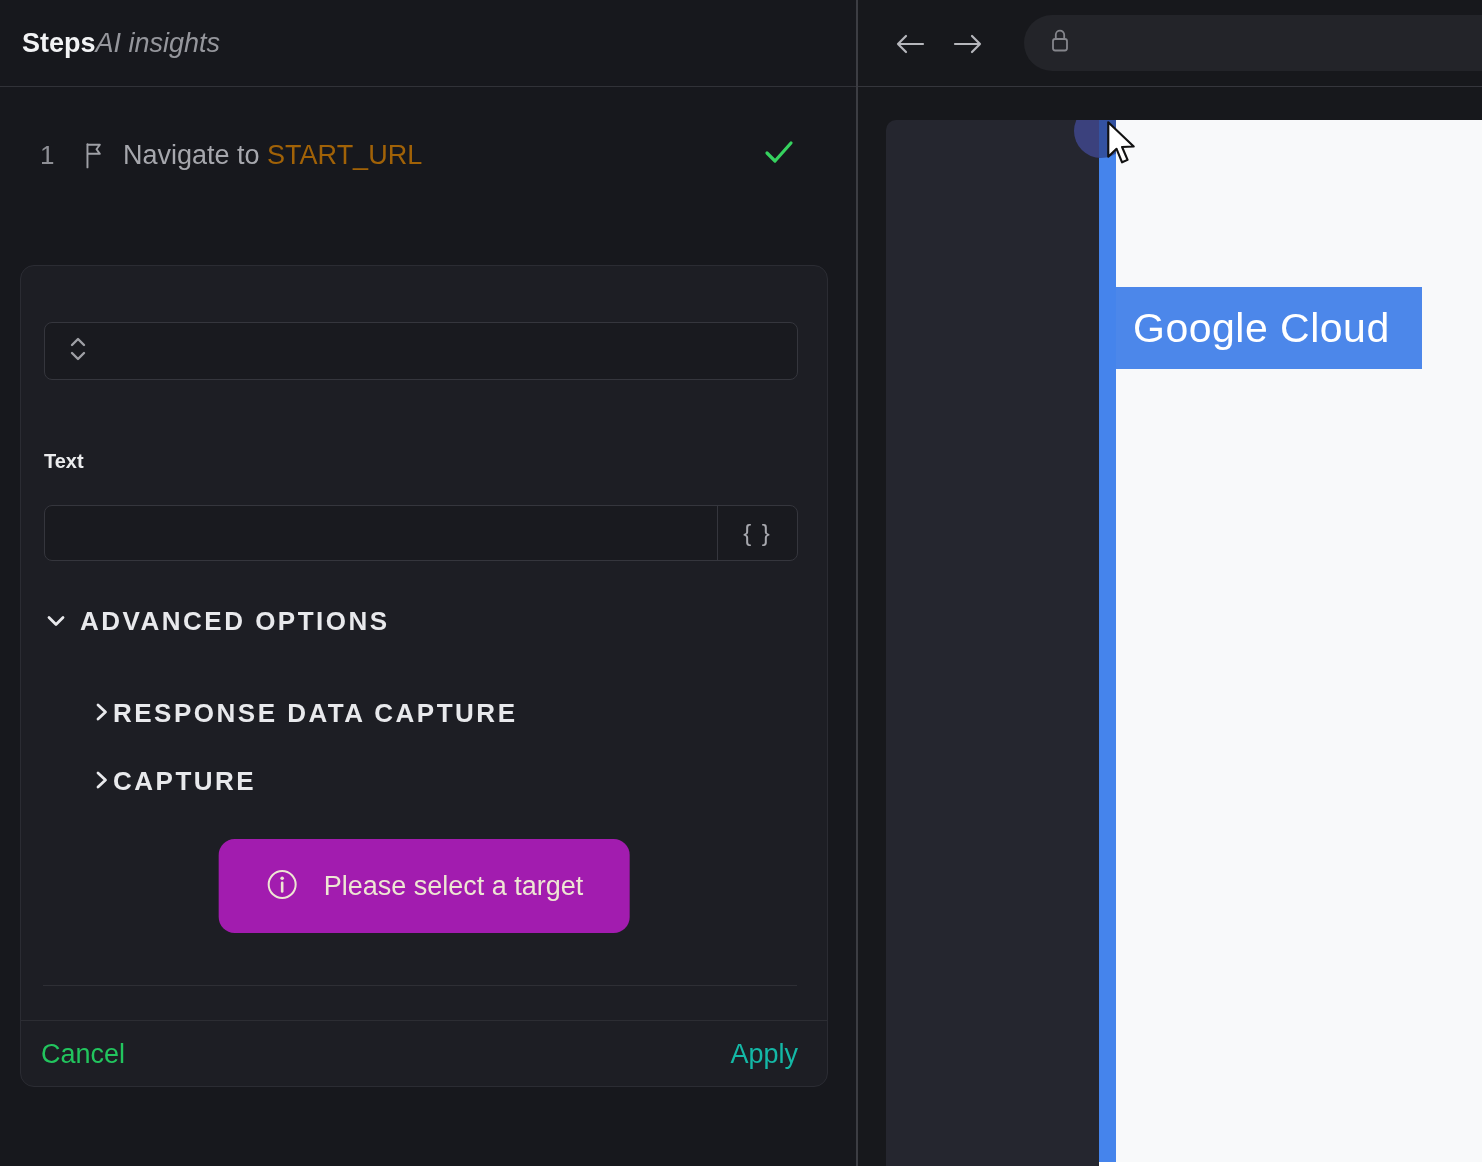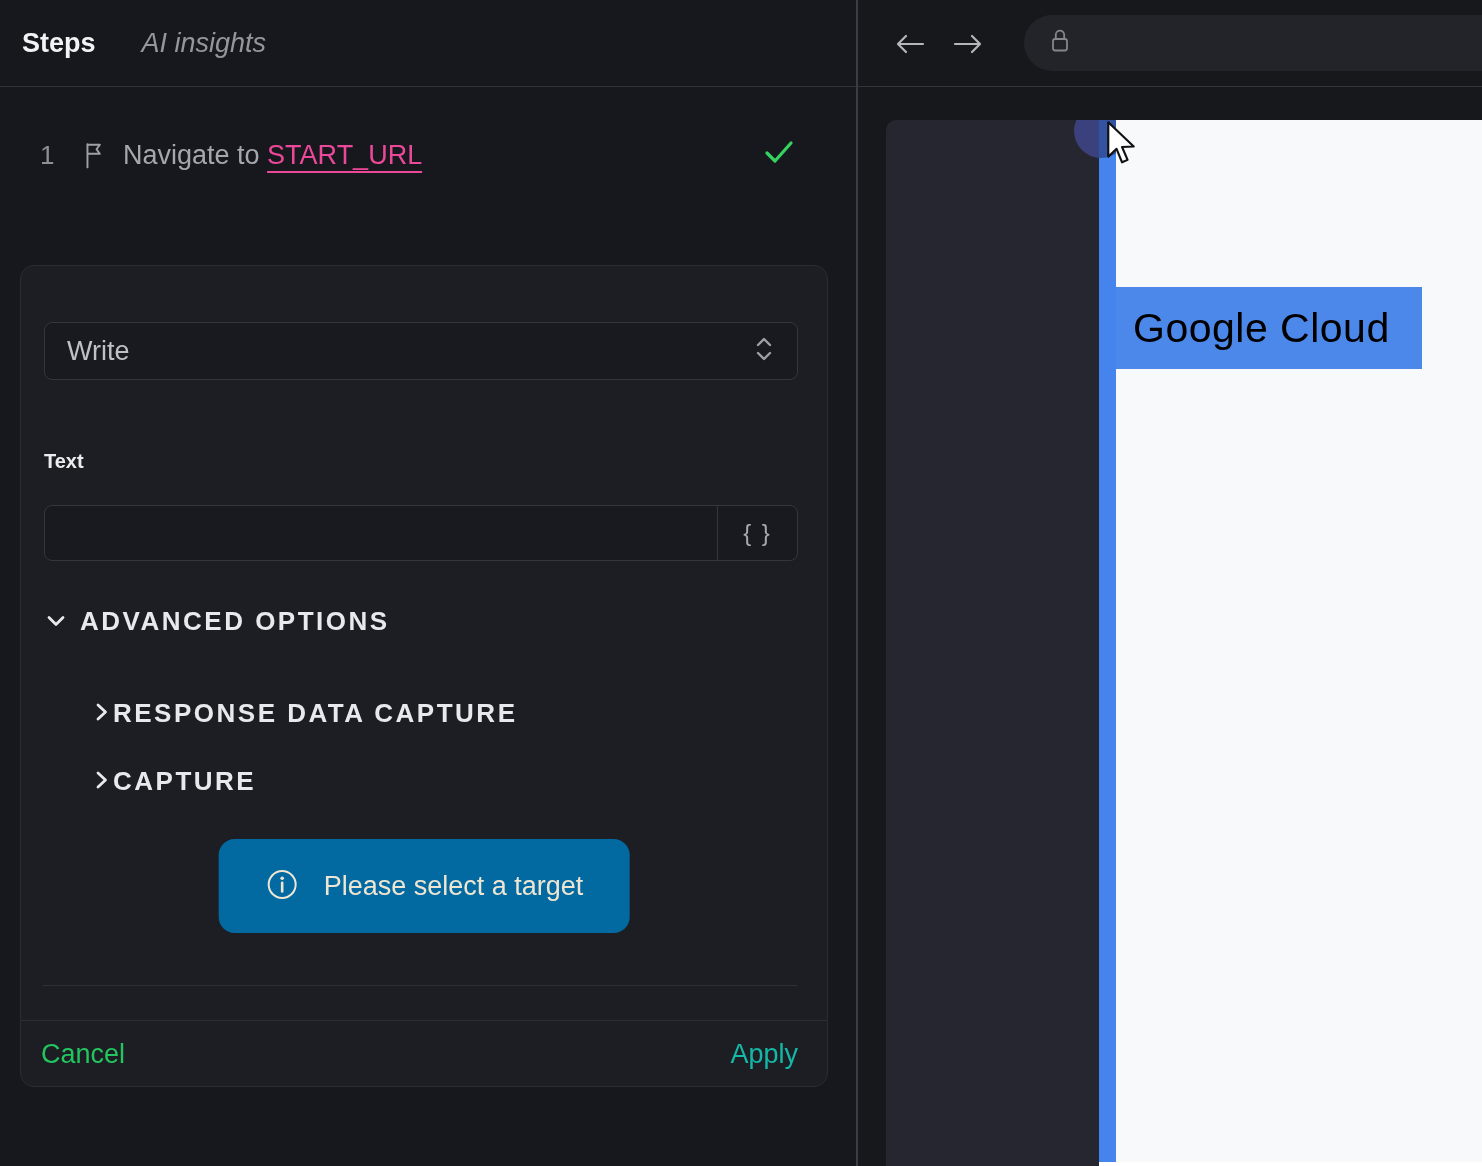--- a/index.html
+++ b/index.html
@@ -4,31 +4,31 @@
 <style>
   * { margin:0; padding:0; box-sizing:border-box; }
   html,body { width:1482px; height:1166px; overflow:hidden; background:#17181c;
               font-family:"Liberation Sans","DejaVu Sans",sans-serif; }
   .root { display:flex; width:1482px; height:1166px; }
 
   
   .left-panel { position:relative; width:858px; height:100%; background:#17181d;
                 border-right:2px solid #3c3d43; flex:none; }
   .lp-header { height:87px; border-bottom:1.5px solid #313238; display:flex;
-               align-items:center; padding-left:22px; gap:46px; }
+               align-items:center; padding-left:22px; }
   .tab { font-size:27px; cursor:default; }
   .tab.active { color:#f2f3f5; font-weight:600; }
   .tab.inactive { color:#95969c; font-weight:400;font-style:italic; }
 
   .step-row { position:relative; display:flex; align-items:center; height:36px;
               margin-top:50px; padding-left:40px; }
   .step-num { color:#8e8f95; font-size:26px; width:42px; }
   .flag-wrap { width:41px; display:flex; align-items:center; }
   .step-text { color:#a6a7ad; font-size:27px; }
-  .step-link { color:#ec4899; text-decoration:underline; text-underline-offset:7px;
+  .step-link { color:#a16207; text-underline-offset:7px;
                text-decoration-thickness:2px; }
   .step-check { position:absolute; right:61px; top:0; }
 
   
   .card { position:absolute; left:20px; top:265px; width:808px; height:822px;
           background:#1d1e24; border:1px solid #2b2c33; border-radius:14px; }
   .select-box { position:absolute; left:23px; top:56px; width:754px; height:58px;
                 background:#191a1f; border:1px solid #35363d; border-radius:8px;
                 display:flex; align-items:center; padding:0 22px; }
   .select-value { color:#bfc0c5; font-size:27px; flex:1; }
@@ -46,21 +46,21 @@
 
   .caps { color:#e8e9ec; font-weight:700; letter-spacing:2.5px; font-size:26px; }
   .adv-row { position:absolute; left:23px; top:340px; display:flex;
              align-items:flex-end; gap:12px; cursor:pointer; }
   .sub-row { position:absolute; display:flex; align-items:center; 
              cursor:pointer; left:70px; }
   .sub-row.r1 { top:432px; }
   .sub-row.r2 { top:500px; }
 
   .notice-pill { position:absolute; left:50%; transform:translateX(-50%);
-                 top:573px; height:94px; background:#0369a1; border-radius:16px;
+                 top:573px; height:94px; background:#a21caf; border-radius:16px;
                  display:flex; align-items:center; padding:0 46px; gap:24px; }
   .notice-text { color:#eee6d3; font-size:27px; white-space:nowrap; }
 
   .inner-divider { position:absolute; left:22px; top:719px; width:754px;
                    height:1px; background:#2e2f35; }
   .card-footer { position:absolute; left:0; right:0; top:754px; height:68px;
                  border-top:1.5px solid #2c2d33; display:flex;
                  align-items:center; justify-content:space-between;
                  padding:0 29px 0 20px; }
   .cancel-btn { color:#22c55e; font-size:27px; cursor:pointer; background:none;
@@ -90,21 +90,21 @@
                background:#4584ec; overflow:hidden; }
   .hl-stripe .blend { position:absolute; left:-25px; top:-16px; width:54px;
                       height:54px; border-radius:50%; background:rgba(36,41,100,.55); }
   .site-page { position:absolute; left:258px; top:0; right:0; height:1042px;
                background:#f8f9fa; }
   .site-bottom { position:absolute; left:241px; top:1042px; right:0; height:4px;
                  background:#ffffff; }
   .brand-banner { position:absolute; left:258px; top:167px; width:306px;
                   height:82px; background:#4c87ea; display:flex;
                   align-items:center; padding-left:17px; }
-  .brand-text { color:#000000; font-size:41px; font-weight:500;
+  .brand-text { color:#ffffff; font-size:41px; font-weight:500;
                 letter-spacing:.5px; white-space:nowrap; }
   .cursor { position:absolute; left:242px; top:0; }
 </style>
 </head>
 <body>
 
 <div class="root">
 
   <div class="left-panel">
 
@@ -127,21 +127,20 @@
       <span class="step-check">
         <svg width="32" height="30" viewBox="0 0 32 30" fill="none">
           <path d="M4 16 L12 24 L28 6" stroke="#36d25f" stroke-width="3.2" fill="none" stroke-linecap="round" stroke-linejoin="round"></path>
         </svg>
       </span>
     </div>
 
     <div class="card">
 
       <div class="select-box">
-        <span class="select-value">Write</span>
         <span>
           <svg width="22" height="32" viewBox="0 0 22 32" fill="none">
             <path d="M5 12 L11 6 L17 12" stroke="#9fa0a5" stroke-width="2.4" fill="none" stroke-linecap="round" stroke-linejoin="round"></path>
             <path d="M5 20 L11 26 L17 20" stroke="#9fa0a5" stroke-width="2.4" fill="none" stroke-linecap="round" stroke-linejoin="round"></path>
           </svg>
         </span>
       </div>
 
       <div class="field-label">Text</div>
 

